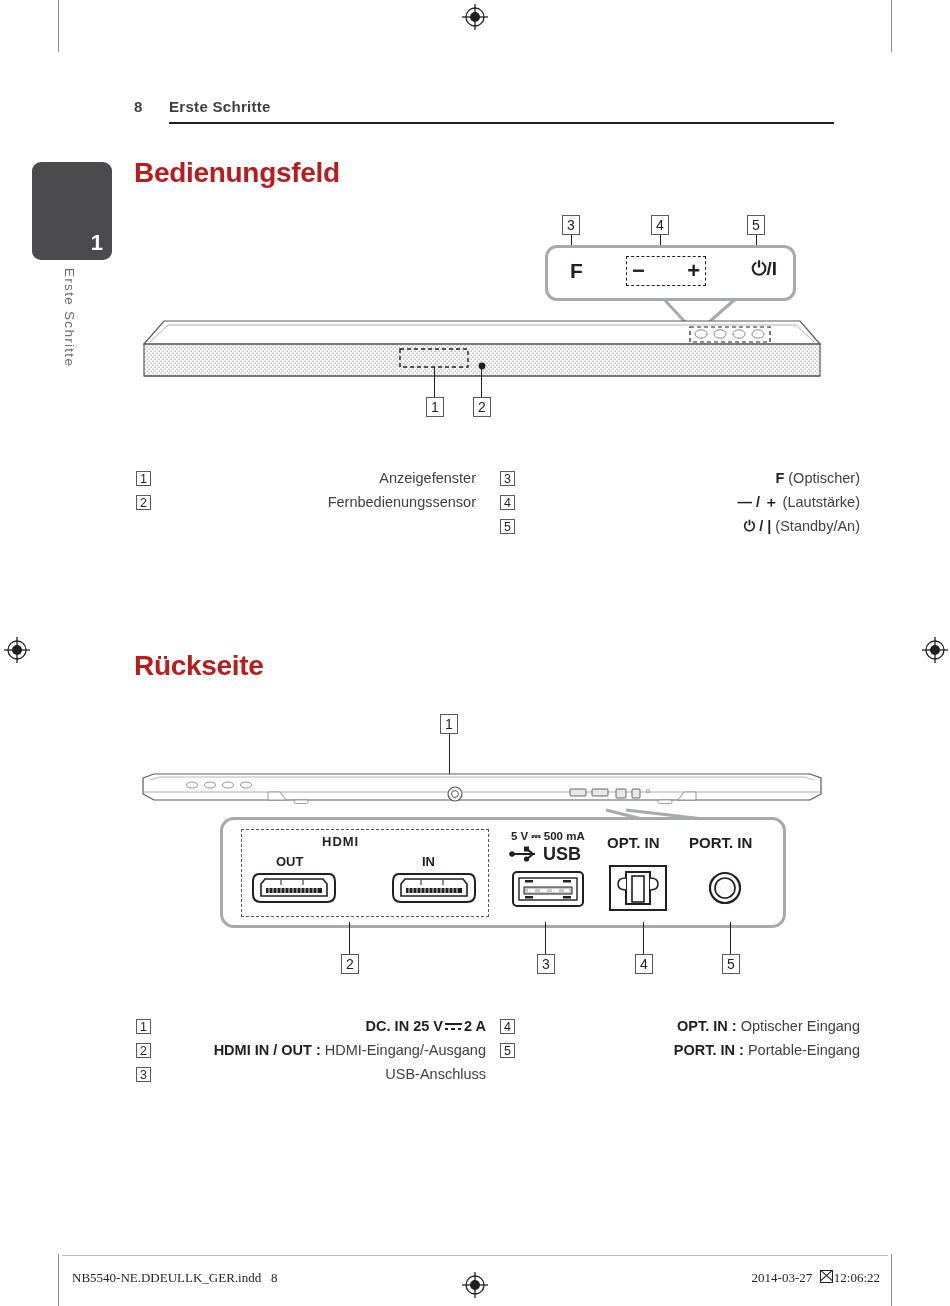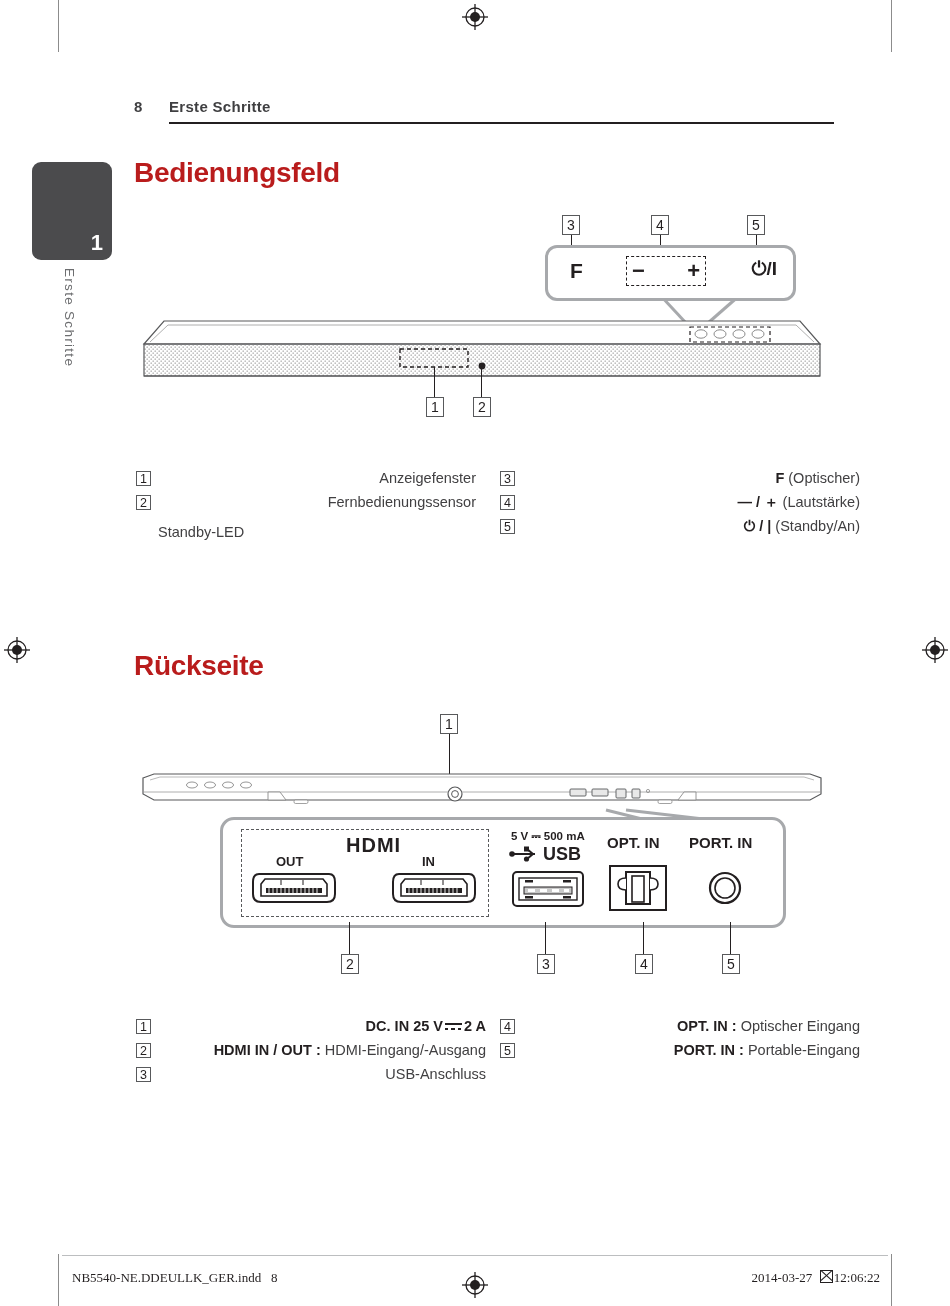--- a/index.html
+++ b/index.html
@@ -443,21 +443,20 @@
 <div class="legend" id="legend-front-left">
   <div class="legend-row">
     <span class="num-box">1</span>
     <span class="legend-text">Anzeigefenster</span>
   </div>
   <div class="legend-row">
     <span class="num-box">2</span>
     <span class="legend-text">Fernbedienungssensor</span>
   </div>
   <div class="legend-indent" style="margin-top:9px;">
-    <div>Standby-LED</div>
   </div>
 </div>
 
 <div class="legend" id="legend-front-right">
   <div class="legend-row">
     <span class="num-box">3</span>
     <span class="legend-text">
       <b>F</b><span> (Optischer)</span>
     </span>
   </div>
@@ -513,21 +512,21 @@
 
   <svg class="callout-tail" width="700" height="290" viewBox="0 0 700 290">
     <path d="M 476 98 L 516 108" stroke="#a7a9ac" stroke-width="3" fill="none"></path>
     <path d="M 496 98 L 582 108" stroke="#a7a9ac" stroke-width="3" fill="none"></path>
   </svg>
 
   <div class="port-callout">
 
     <div class="port-dashed"></div>
 
-    <div class="port-label" style="left:123px; top:14px; font-size:20px; letter-spacing:1px; font-family:'Liberation Sans',sans-serif;">HDMI</div>
+    <div class="port-label" style="left:99px; top:14px; font-size:13px; letter-spacing:1px; font-family:'Liberation Sans',sans-serif;">HDMI</div>
     <div class="port-label" style="left:53px; top:34px; font-size:13px;">OUT</div>
     <div class="port-label" style="left:199px; top:34px; font-size:13px;">IN</div>
 
     <svg style="position:absolute; left:28px; top:50px;" width="86" height="34" viewBox="0 0 86 34">
       <path d="M 8 4 Q 2 4 2 12 L 2 24 Q 2 32 10 32 L 76 32 Q 84 32 84 24 L 84 12 Q 84 4 78 4 Z" fill="#ffffff" stroke="#231f20" stroke-width="2"></path>
       <path d="M 14 9 L 72 9 L 76 14 L 76 26 L 10 26 L 10 14 Z" fill="#ffffff" stroke="#231f20" stroke-width="1.6"></path>
       <rect x="15" y="18" width="56" height="5" fill="#231f20"></rect>
       <g stroke="#ffffff" stroke-width="0.9">
         <line x1="18" y1="18" x2="18" y2="23"></line>
           <line x1="22" y1="18" x2="22" y2="23"></line>

